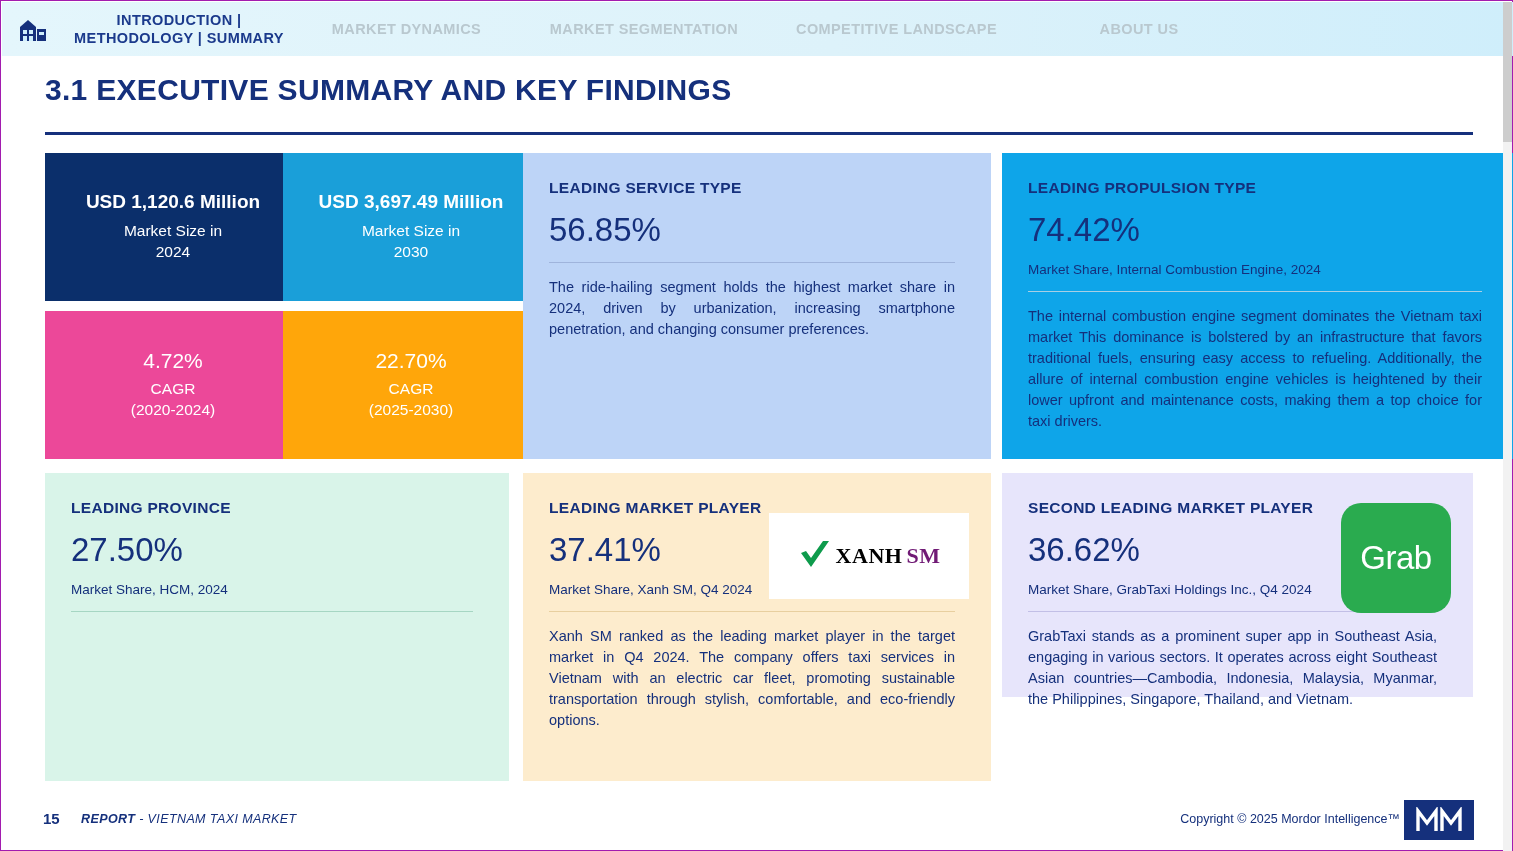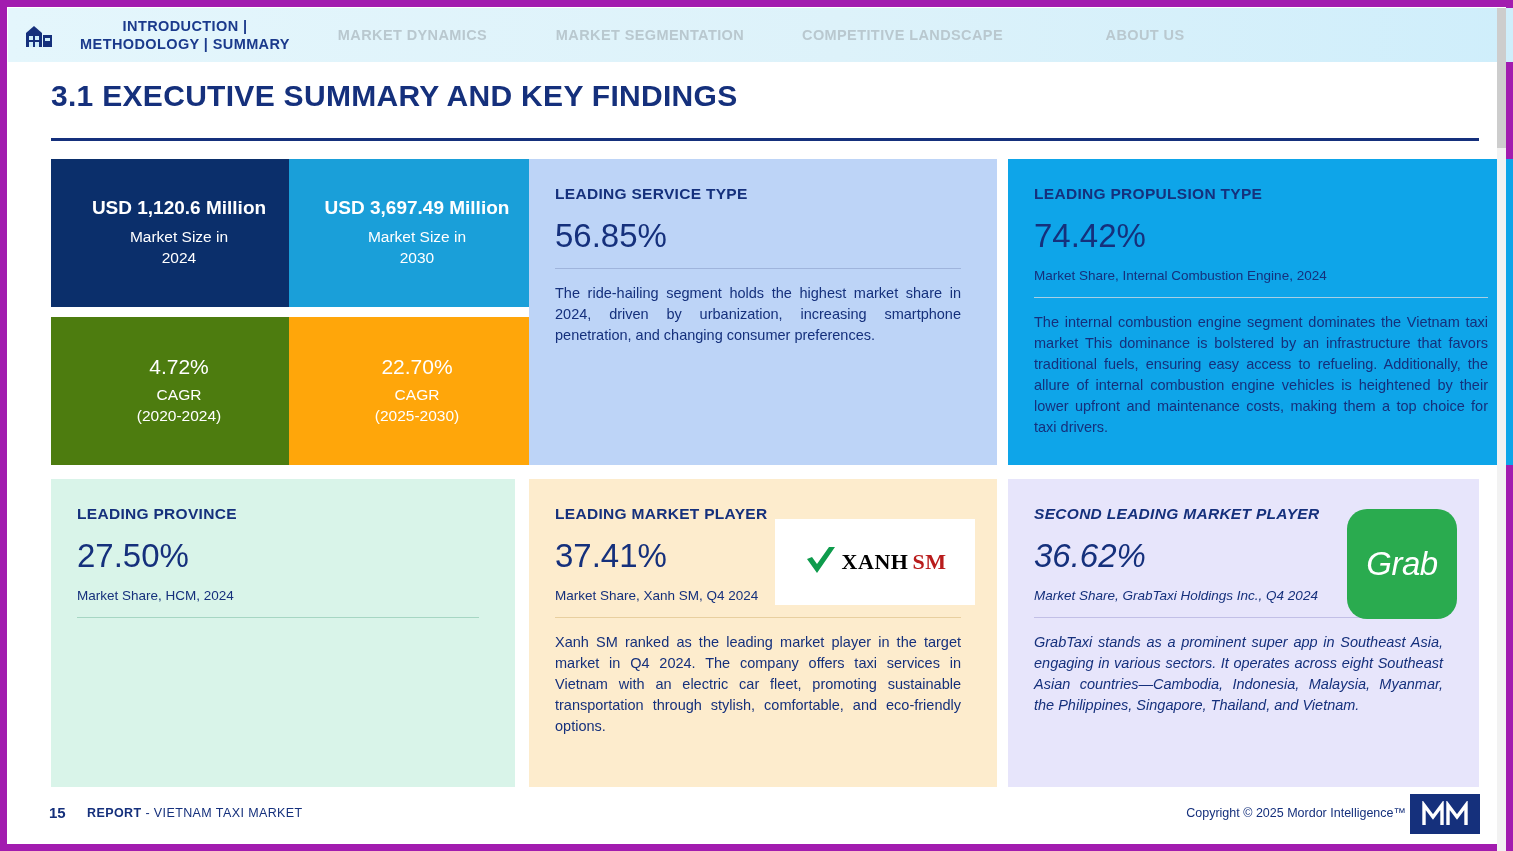--- a/index.html
+++ b/index.html
@@ -9,21 +9,21 @@
     height: 851px;
     font-family: "Liberation Sans", sans-serif;
     background: #ffffff;
     overflow: hidden;
     position: relative;
   }
   .page {
     width: 1513px;
     height: 851px;
     position: relative;
-    border: 7px solid #a21caf;
+    border: 1px solid #a21caf;
     background: #fff;
   }
 
   
   .topnav {
     position: absolute;
     left: 1px; top: 1px;
     width: 1511px; height: 54px;
     background: linear-gradient(to right, #e4f6fc 0%, #ddf2fa 55%, #cfeefb 100%);
     display: flex;
@@ -88,21 +88,21 @@
     text-align: center;
     display: flex;
     flex-direction: column;
     align-items: center;
     justify-content: center;
   }
   .kpi .big { font-size: 19px; font-weight: bold; margin-bottom: 8px; }
   .kpi .sub { font-size: 15.5px; line-height: 1.35; font-weight: normal; }
   .kpi-1 { left: 0; top: 0; background: #0b2f6b; }
   .kpi-2 { left: 238px; top: 0; background: #1a9fd9; }
-  .kpi-3 { left: 0; top: 158px; background: #4d7c0f; }
+  .kpi-3 { left: 0; top: 158px; background: #ec4899; }
   .kpi-4 { left: 238px; top: 158px; background: #ffa60a; }
   .kpi-3 .big, .kpi-4 .big { font-size: 21px; font-weight: normal; margin-bottom: 6px; }
 
   .card {
     position: absolute;
     padding: 26px 36px 0 26px;
   }
   .card h3 {
     margin: 0 0 16px 0;
     font-size: 15.5px;
@@ -160,43 +160,42 @@
   }
   .card-province .divider { background: #a6d6c3; }
   .card-player {
     left: 478px; top: 0;
     width: 468px; height: 308px;
     background: #fdeccd;
   }
   .card-player .divider { background: #e8cf9f; }
   .card-player2 {
     left: 957px; top: 0;
-    width: 471px; height: 308px;
+    width: 471px; height: 224px;
     background: #e7e5fb;
-    font-style: italic;
   }
   .card-player2 .divider { background: #c2bfe6; }
 
   
   .xanh-tile {
     position: absolute;
     right: 22px; top: 40px;
     width: 200px; height: 86px;
     background: #ffffff;
     display: flex;
     align-items: center;
     justify-content: center;
     gap: 4px;
   }
   .xanh-check {
     width: 34px; height: 34px;
     position: relative;
   }
   .xanh-text { font-size: 22px; font-weight: bold; letter-spacing: 0.5px; font-family: Liberation Serif, serif; }
-  .xanh-b { color: #b91c1c; }
+  .xanh-b { color: #701a75; }
 
   .grab-tile {
     position: absolute;
     right: 22px; top: 30px;
     width: 110px; height: 110px;
     background: #2aab4f;
     border-radius: 20px;
     display: flex;
     align-items: center;
     justify-content: center;
@@ -219,20 +218,21 @@
     font-size: 15px;
     font-weight: bold;
     color: #15307c;
   }
   .footer-label {
     position: absolute;
     left: 80px; top: 12px;
     font-size: 12.5px;
     color: #15307c;
     letter-spacing: 0.4px;
+    font-style: italic;
   }
   .footer-label b { font-weight: bold; }
   .copyright {
     position: absolute;
     right: 112px; top: 12px;
     font-size: 12.5px;
     color: #15307c;
   }
   .mordor-logo {
     position: absolute;

